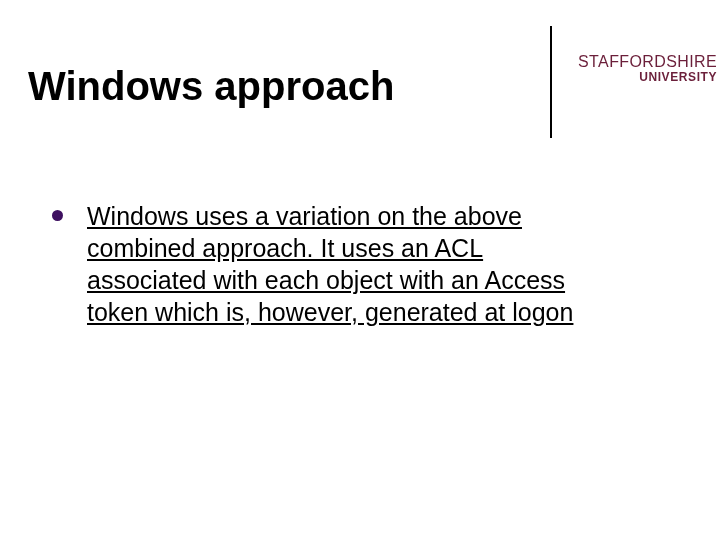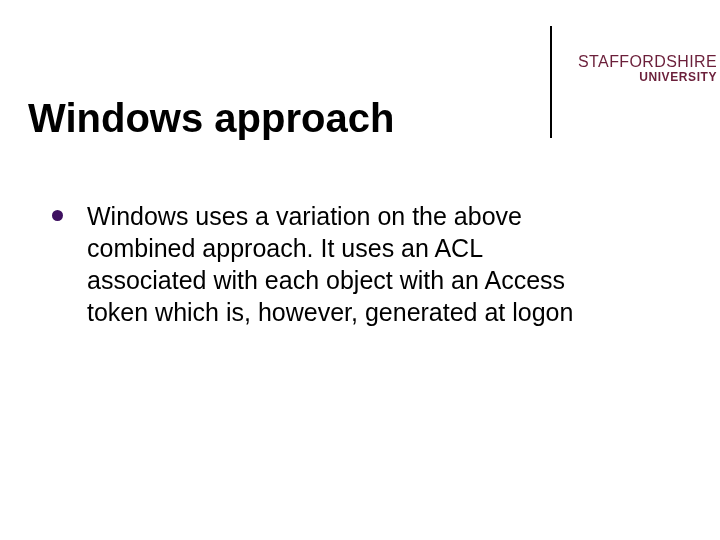--- a/index.html
+++ b/index.html
@@ -14,21 +14,21 @@
   }
   .slide {
     position: relative;
     width: 720px;
     height: 540px;
     box-sizing: border-box;
   }
   .title {
     position: absolute;
     left: 28px;
-    top: 96px;
+    top: 64px;
     font-size: 40px;
     font-weight: bold;
     color: #000000;
   }
   .divider {
     position: absolute;
     left: 550px;
     top: 26px;
     width: 0;
     height: 112px;
@@ -82,20 +82,21 @@
     left: 52px;
     top: 200px;
     right: 120px;
     font-size: 25px;
     line-height: 1.28;
     color: #000000;
   }
   .bullet-row {
     display: flex;
     align-items: flex-start;
+    text-decoration: underline;
   }
   .bullet-dot {
     flex: 0 0 auto;
     width: 11px;
     height: 11px;
     border-radius: 50%;
     background: #3e1060;
     margin-top: 10px;
     margin-right: 24px;
   }

